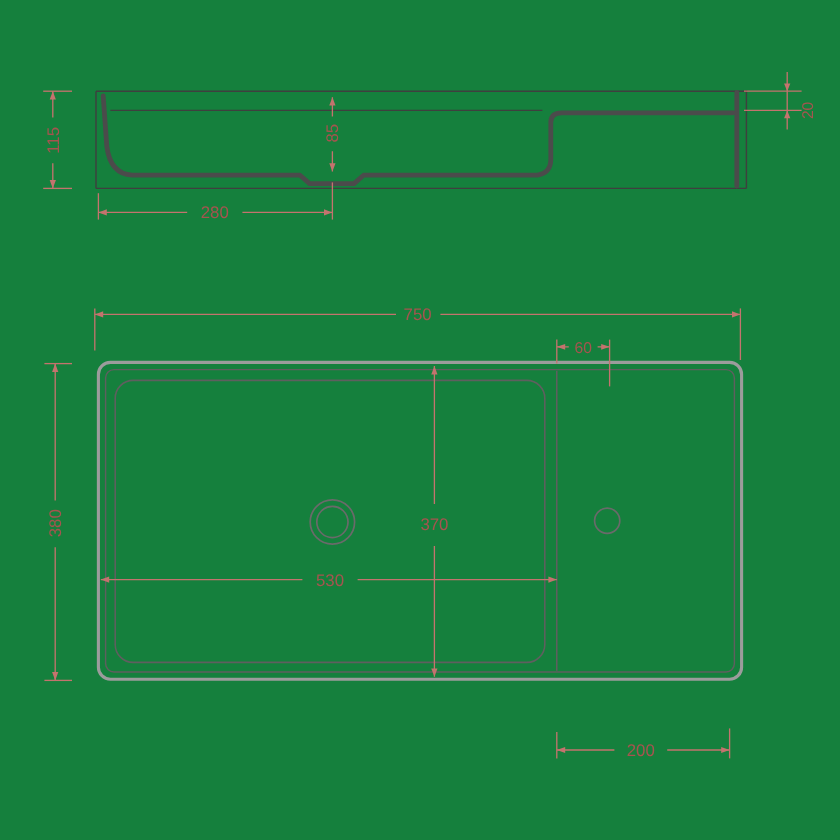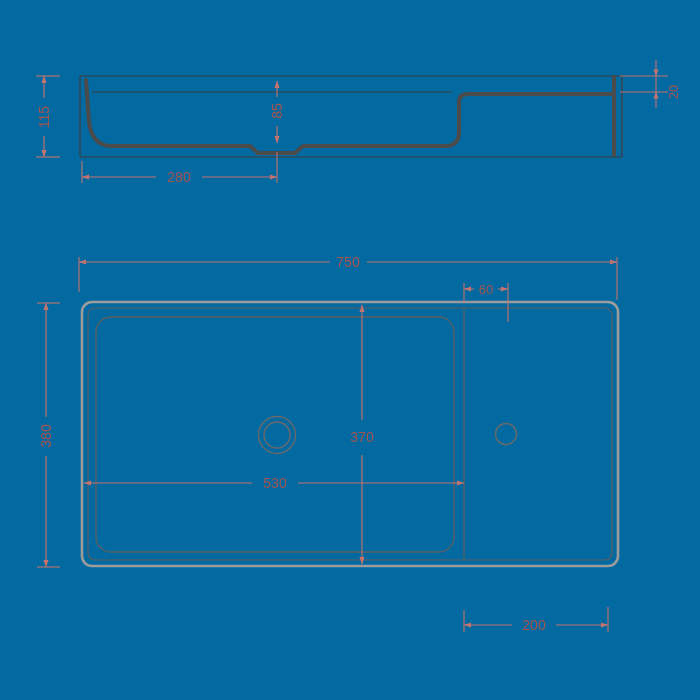--- a/index.html
+++ b/index.html
@@ -8,21 +8,21 @@
     background: #ffffff;
     width: 700px;
     height: 700px;
     overflow: hidden;
     font-family: "Liberation Sans", sans-serif;
   }
   .sheet {
     position: relative;
     width: 700px;
     height: 700px;
-    background: #0369a1;
+    background: #15803d;
   }
   svg { display: block; }
 
   
   .thin   { stroke: #3f3f3f; stroke-width: 1.2; fill: none; }
   .thick  { stroke: #4b4b4b; stroke-width: 4; fill: none;
             stroke-linecap: round; stroke-linejoin: round; }
   .outer-shadow { stroke: #9c9c9c; stroke-width: 2.6; fill: none; }
   .inner-edge   { stroke: #5f5f5f; stroke-width: 1.2; fill: none; }
   .basin-edge   { stroke: #5f5f5f; stroke-width: 1.3; fill: none; }

